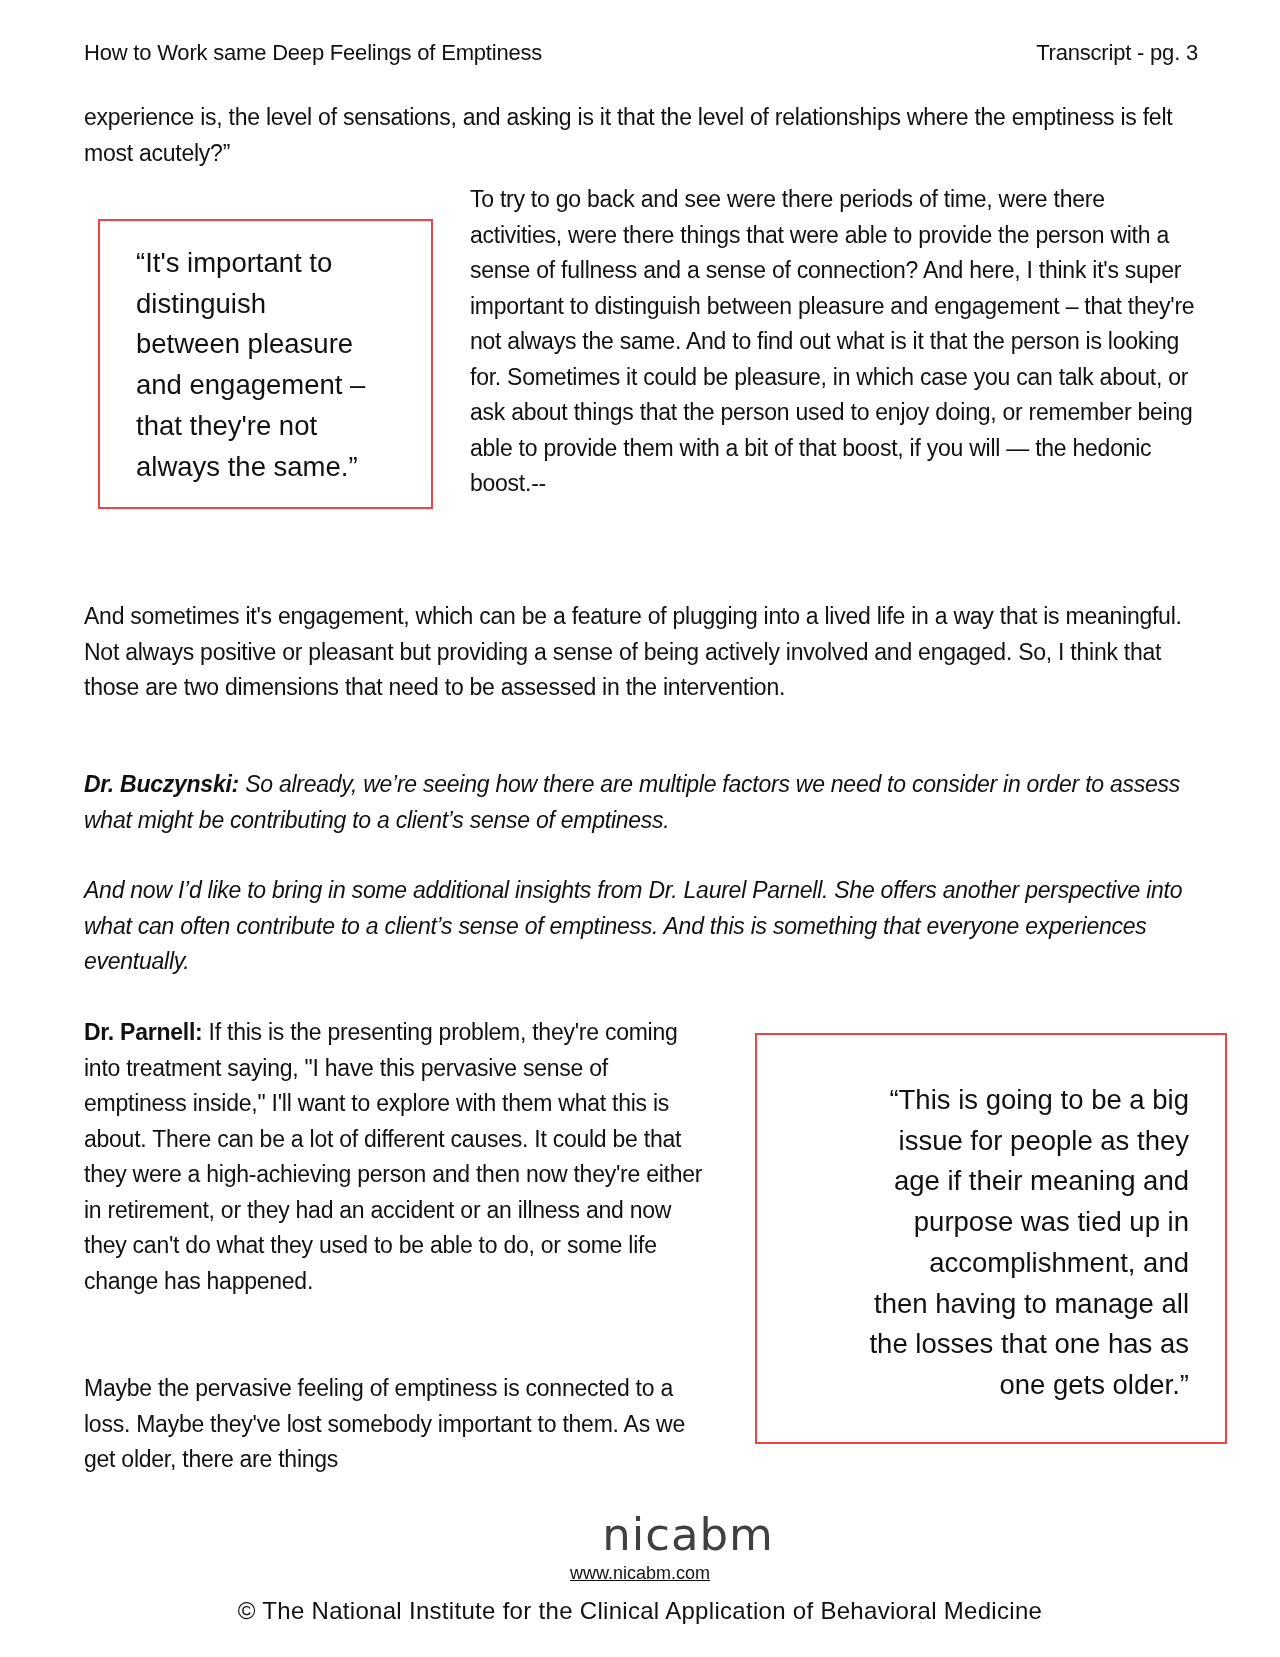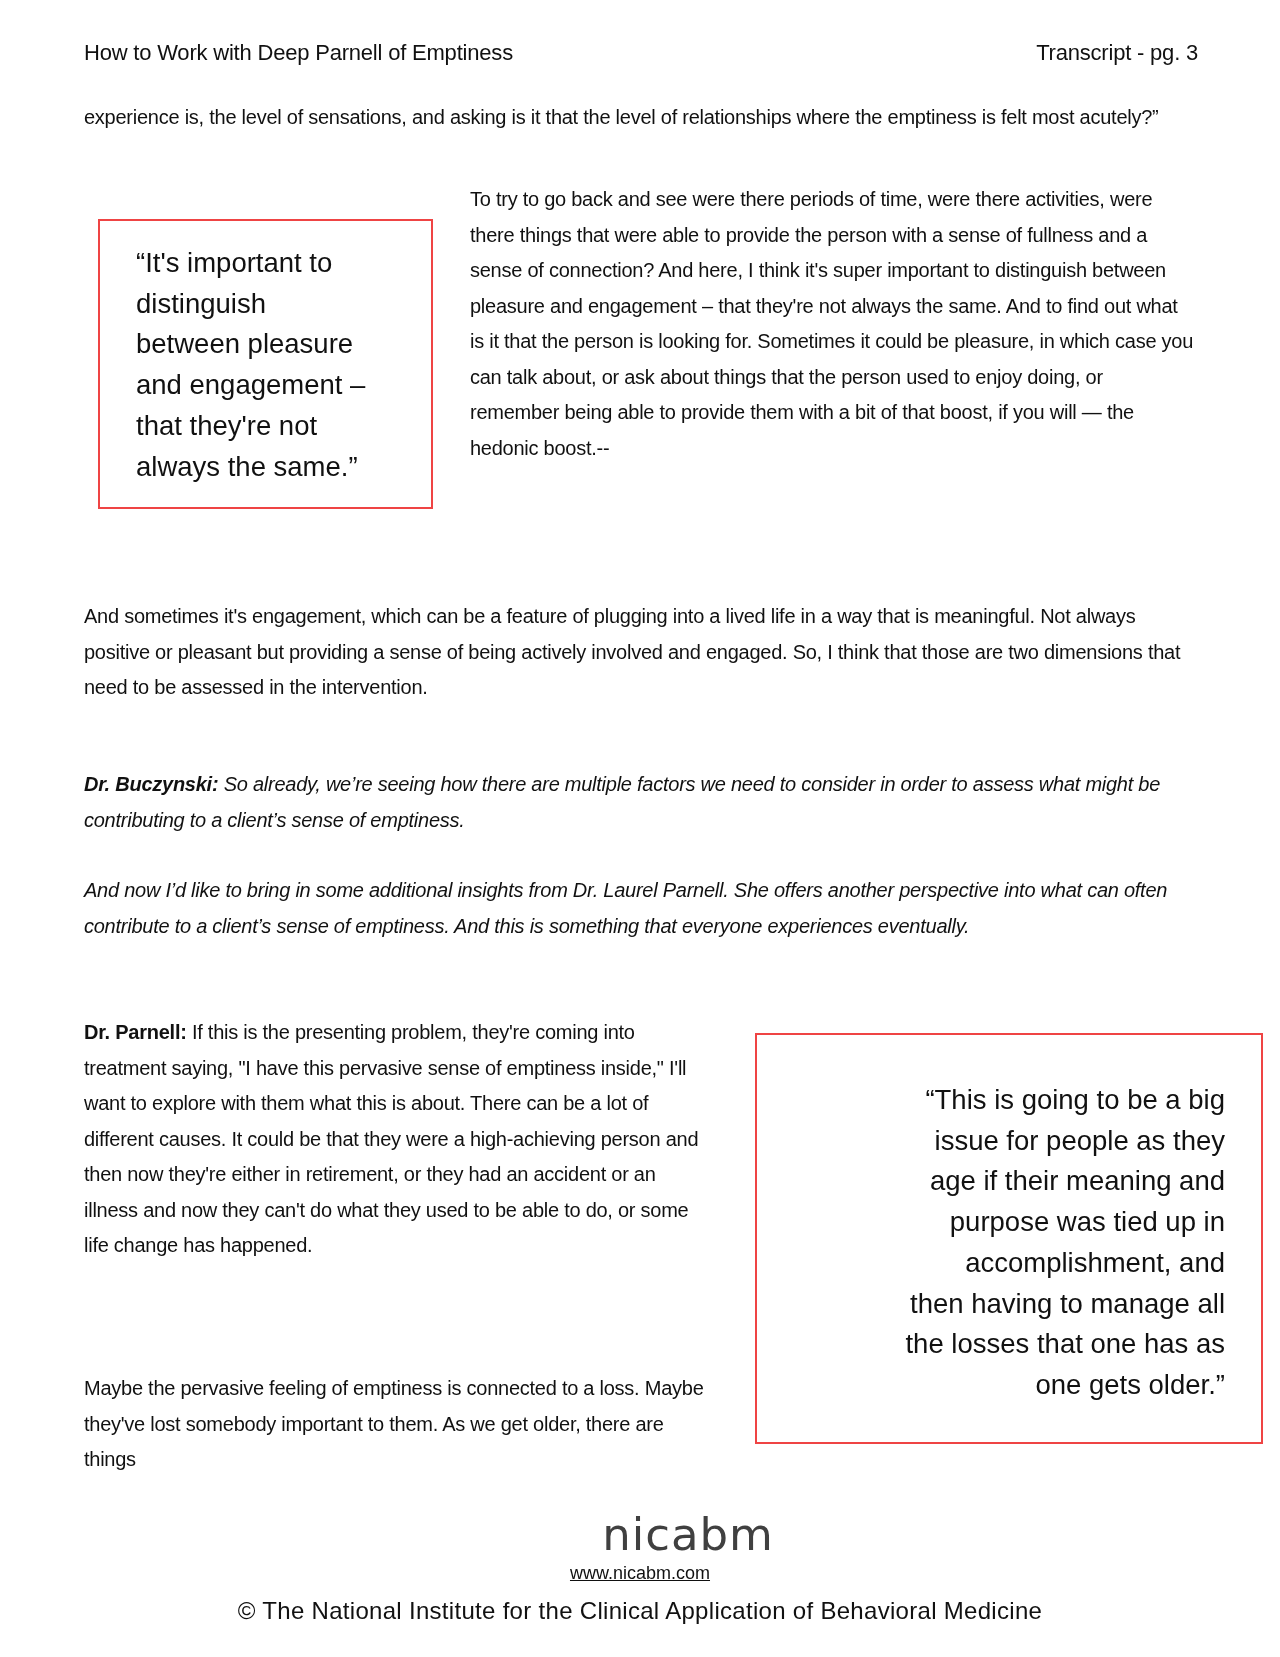--- a/index.html
+++ b/index.html
@@ -5,37 +5,37 @@
   html, body { margin: 0; padding: 0; background: #ffffff; }
   body {
     width: 1280px; height: 1657px; position: relative; overflow: hidden;
     font-family: "Liberation Sans", "DejaVu Sans", sans-serif;
     color: #111111;
   }
   .abs { position: absolute; }
   .hdr { font-size: 22px; top: 40px; letter-spacing: -0.2px; }
   .hdr-left { left: 84px; }
   .hdr-right { right: 82px; text-align: right; }
-  .para { font-size: 20px; line-height: 35.5px; letter-spacing: -0.25px; margin: 0; }
+  .para { font-size: 23px; line-height: 35.5px; letter-spacing: -0.25px; margin: 0; }
   .it { font-style: italic; }
   .b { font-weight: bold; }
   .quote-box {
     border: 2px solid #ef4444;
     box-sizing: border-box;
   }
   .qtext { font-size: 27.5px; line-height: 40.7px; margin: 0; }
   .footer { left: 0; width: 1280px; text-align: center; }
   .logo { top: 1508px; font-size: 45px; letter-spacing: 1px; font-family: "DejaVu Sans", sans-serif; font-weight: normal; color: #404040; padding-left: 48px; }
   .url { top: 1563px; font-size: 18px; text-decoration: underline; }
   .copy { top: 1597px; font-size: 24px; letter-spacing: 0.3px; }
 </style>
 </head>
 <body>
 
-<div class="abs hdr hdr-left">How to Work with Deep Parnell of Emptiness</div>
+<div class="abs hdr hdr-left">How to Work same Deep Feelings of Emptiness</div>
 <div class="abs hdr hdr-right">Transcript - pg. 3</div>
 
 <p class="abs para" style="left:84px; top:100px; width:1110px;">experience is, the level of sensations, and asking is it that the level of relationships where the emptiness is felt most acutely?”</p>
 
 <div class="abs quote-box" style="left:98px; top:219px; width:335px; height:290px;">
   <div style="position:absolute; left:36px; top:22px;">
     <div class="qtext">“It's important to</div>
     <div class="qtext">distinguish</div>
     <div class="qtext">between pleasure</div>
     <div class="qtext">and engagement –</div>
@@ -51,21 +51,21 @@
 <p class="abs para it" style="left:84px; top:767px; width:1110px;">
   <span class="b">Dr. Buczynski:</span><span> So already, we’re seeing how there are multiple factors we need to consider in order to assess what might be contributing to a client’s sense of emptiness.</span>
 </p>
 <p class="abs para it" style="left:84px; top:873px; width:1115px;">And now I’d like to bring in some additional insights from Dr. Laurel Parnell. She offers another perspective into what can often contribute to a client’s sense of emptiness. And this is something that everyone experiences eventually.</p>
 
 <p class="abs para" style="left:84px; top:1015px; width:630px;">
   <span class="b">Dr. Parnell:</span><span> If this is the presenting problem, they're coming into treatment saying, "I have this pervasive sense of emptiness inside," I'll want to explore with them what this is about. There can be a lot of different causes. It could be that they were a high-achieving person and then now they're either in retirement, or they had an accident or an illness and now they can't do what they used to be able to do, or some life change has happened.</span>
 </p>
 <p class="abs para" style="left:84px; top:1371px; width:630px;">Maybe the pervasive feeling of emptiness is connected to a loss. Maybe they've lost somebody important to them. As we get older, there are things</p>
 
-<div class="abs quote-box" style="left:755px; top:1033px; width:508px; height:411px;">
+<div class="abs quote-box" style="left:755px; top:1033px; width:472px; height:411px;">
   <div style="position:absolute; right:36px; top:45px; text-align:right;">
     <div class="qtext">“This is going to be a big</div>
     <div class="qtext">issue for people as they</div>
     <div class="qtext">age if their meaning and</div>
     <div class="qtext">purpose was tied up in</div>
     <div class="qtext">accomplishment, and</div>
     <div class="qtext">then having to manage all</div>
     <div class="qtext">the losses that one has as</div>
     <div class="qtext">one gets older.”</div>
   </div>

